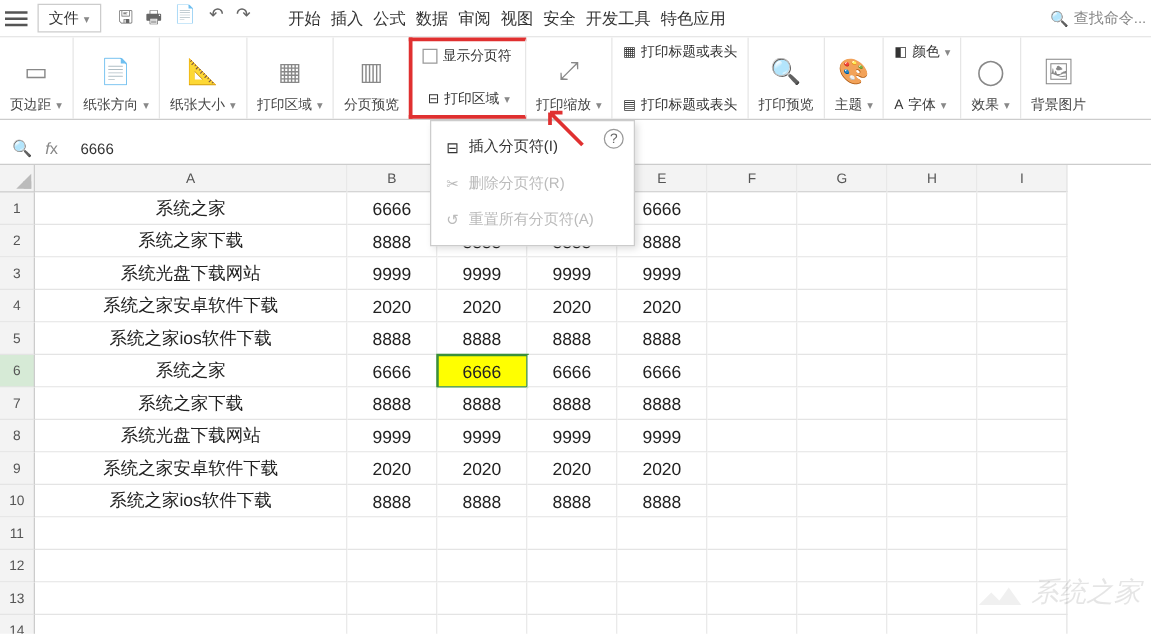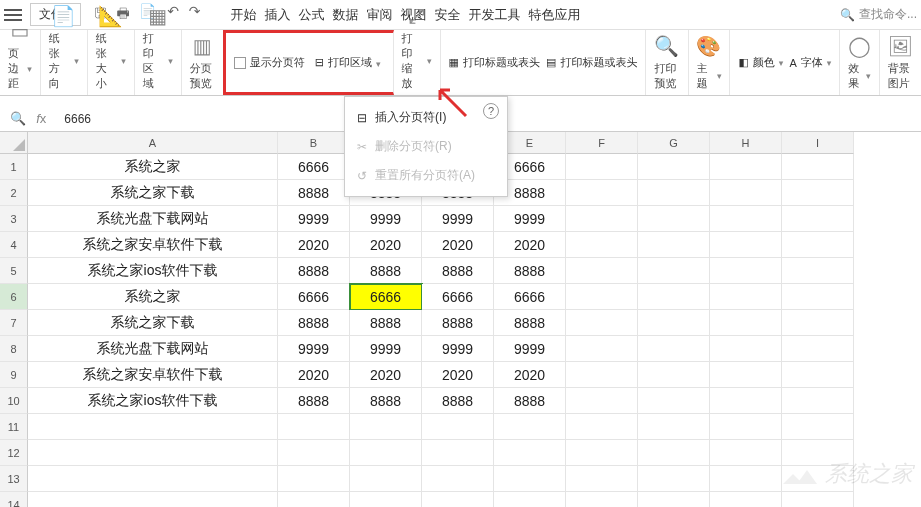--- a/index.html
+++ b/index.html
@@ -15,21 +15,21 @@
 .menubar .tab { font-size: 13px; color: #333; cursor: pointer; padding: 2px 4px; }
 .menubar .tab.active { background: #4a9d4a; color: #fff; padding: 3px 10px; border-radius: 2px; }
 .menubar .tab-highlight { border: 3px solid #e03030; padding: 0 2px; }
 .menubar .search { margin-left: auto; display: flex; align-items: center; gap: 4px; color: #888; font-size: 12px; }
 
 .ribbon { display: flex; height: 66px; border-bottom: 1px solid #ccc; background: #fff; }
 .rgroup { display: flex; flex-direction: column; align-items: center; justify-content: flex-end; padding: 4px 8px; border-right: 1px solid #e6e6e6; font-size: 11px; color: #444; }
 .rgroup .ic { font-size: 20px; color: #888; height: 32px; display: flex; align-items: center; }
 .rgroup .lbl { margin-top: 3px; display: flex; align-items: center; gap: 2px; }
 .rgroup .drop::after { content: "▾"; font-size: 9px; color: #888; margin-left: 2px; }
-.rgroup-col { display: flex; flex-direction: row; justify-content: space-between; gap: 6px; padding: 4px 8px; border-right: 1px solid #e6e6e6; font-size: 11px; }
+.rgroup-col { display: flex; flex-direction: column; justify-content: space-between; gap: 6px; padding: 4px 8px; border-right: 1px solid #e6e6e6; font-size: 11px; }
 .rgroup-col .row { display: flex; align-items: center; gap: 4px; white-space: nowrap; }
 .rgroup-col .row .sq { width: 12px; height: 12px; border: 1px solid #999; display: inline-block; }
 .red-box { border: 3px solid #e03030; }
 .insert-break-btn { display: flex; align-items: center; gap: 4px; padding: 2px 4px; }
 .insert-break-btn .drop::after { content: "▾"; font-size: 9px; color: #888; }
 
 .dropdown { position: absolute; left: 344px; top: 96px; width: 164px; background: #fff; border: 1px solid #ccc; box-shadow: 2px 2px 6px rgba(0,0,0,0.15); z-index: 10; padding: 6px 0; }
 .dropdown .item { display: flex; align-items: center; gap: 8px; padding: 6px 12px; font-size: 12px; color: #333; }
 .dropdown .item.disabled { color: #bbb; }
 .dropdown .help { position: absolute; right: 8px; top: 6px; width: 16px; height: 16px; border: 1px solid #999; border-radius: 50%; font-size: 11px; display: flex; align-items: center; justify-content: center; color: #666; }

